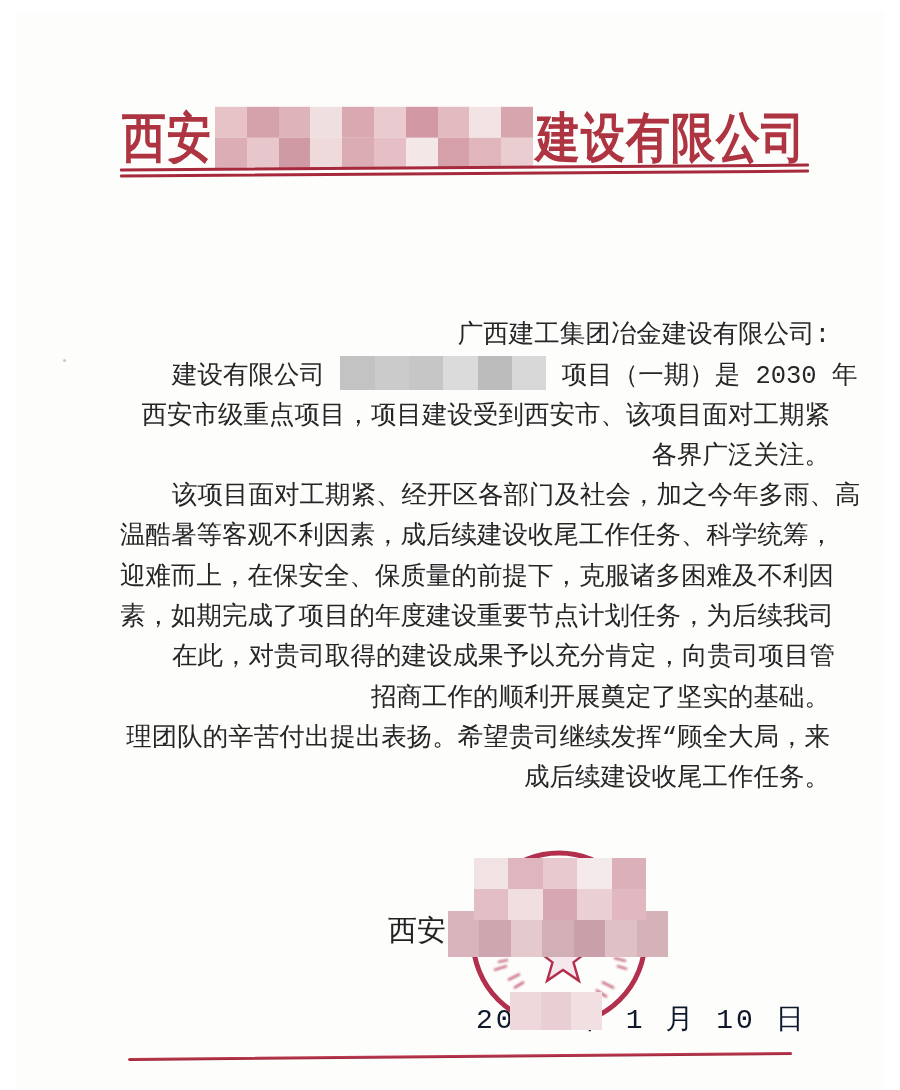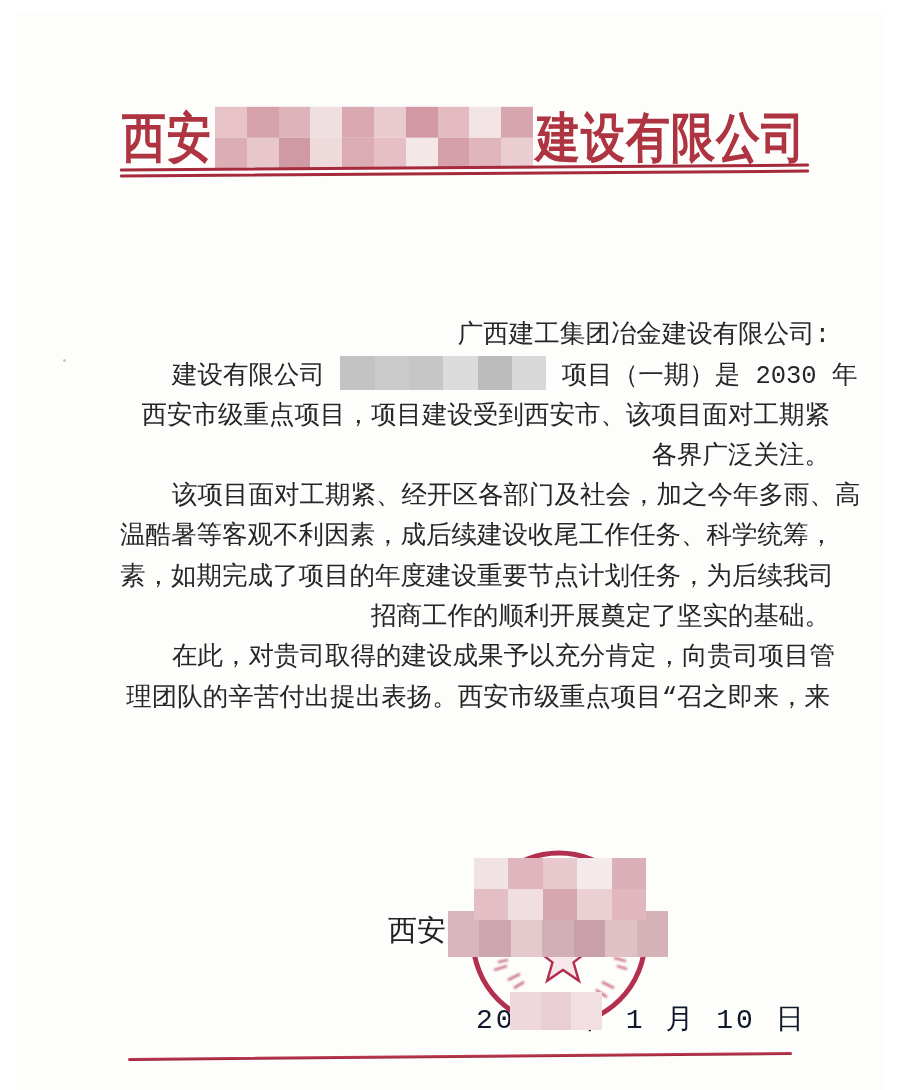--- a/index.html
+++ b/index.html
@@ -108,24 +108,26 @@
           <div style="background: rgb(219, 219, 219);"></div>
           <div style="background: rgb(188, 188, 188);"></div>
           <div style="background: rgb(216, 216, 216);"></div>
         </span>
       <span>项目（一期）是 2030 年</span>
     </div>
     <div class="line">西安市级重点项目，项目建设受到西安市、该项目面对工期紧</div>
     <div class="line">各界广泛关注。</div>
     <div class="line indent">该项目面对工期紧、经开区各部门及社会，加之今年多雨、高</div>
     <div class="line">温酷暑等客观不利因素，成后续建设收尾工作任务、科学统筹，</div>
+    <div class="line">迎难而上，在保安全、保质量的前提下，克服诸多困难及不利因</div>
     <div class="line">素，如期完成了项目的年度建设重要节点计划任务，为后续我司</div>
+    <div class="line indent">在此，对贵司取得的建设成果予以充分肯定，向贵司项目管</div>
     <div class="line">招商工作的顺利开展奠定了坚实的基础。</div>
-    <div class="line indent">在此，对贵司取得的建设成果予以充分肯定，向贵司项目管</div>
-    <div class="line">理团队的辛苦付出提出表扬。西安市级重点项目“召之即来，来</div>
+    <div class="line">理团队的辛苦付出提出表扬。希望贵司继续发挥“顾全大局，来</div>
+    <div class="line">成后续建设收尾工作任务。</div>
   </main>
 
   <svg class="stamp-svg" width="195" height="195" viewBox="0 0 195 195">
     <defs>
       <filter id="blur05">
           <feGaussianBlur stdDeviation="0.5"></feGaussianBlur>
         </filter>
       <filter id="blur1">
           <feGaussianBlur stdDeviation="1.1"></feGaussianBlur>
         </filter>

